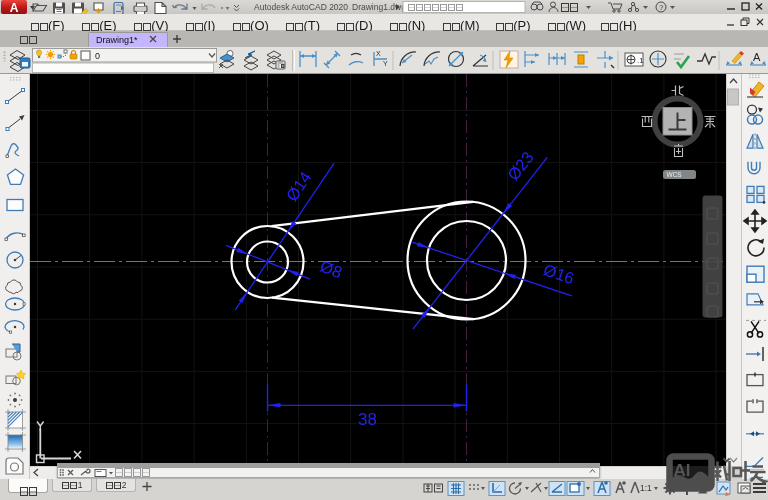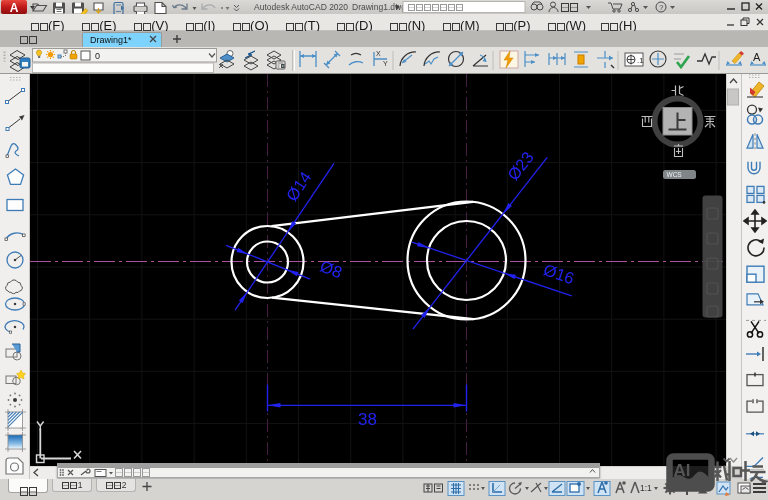--- a/index.html
+++ b/index.html
@@ -119,21 +119,21 @@
 </div>
 <svg class="abs" style="left:725px;top:16px" width="43" height="13">
  <path d="M2 9 h7" stroke="#333" stroke-width="1.3"></path>
  <rect x="16" y="4" width="6" height="5.5" fill="none" stroke="#333"></rect>
       <path d="M18 4 v-2 h6 v5.5 h-2" fill="none" stroke="#333"></path>
  <path d="M32 3 l6 6 m0 -6 l-6 6" stroke="#333" stroke-width="1.2"></path>
 </svg>
 
 <div class="abs" id="tabrow"></div>
 <div class="abs" style="left:0px;top:33px;width:56px;height:14px;text-align:center;font-size:9px;color:#2a2a2a;padding-top:2px"><span class="cj"></span><span class="cj"></span></div>
-<div class="abs" style="left:82px;top:31.5px;width:80px;height:15.5px;background:#7dd3fc;border:1px solid #9c9a97;border-bottom:none;border-radius:2px 2px 0 0;font-size:9px;color:#111;padding:2.5px 0 0 7px">Drawing1*</div>
+<div class="abs" style="left:88px;top:31.5px;width:80px;height:15.5px;background:#c4b5fd;border:1px solid #9c9a97;border-bottom:none;border-radius:2px 2px 0 0;font-size:9px;color:#111;padding:2.5px 0 0 7px">Drawing1*</div>
 <svg class="abs" style="left:148px;top:35px" width="12" height="10">
       <path d="M2 1 l6 6 m0 -6 l-6 6" stroke="#444" stroke-width="1.2"></path>
     </svg>
 <svg class="abs" style="left:172px;top:35px" width="12" height="10">
       <path d="M5 0 v8 M1 4 h8" stroke="#3c3c3c" stroke-width="1.4"></path>
     </svg>
 
 <div class="abs" id="toolrow"></div>
 <svg class="abs" style="left:0;top:47px" width="768" height="27" id="toolsvg">
  <path d="M4.5 4.5 v10" stroke="#b0aeab" stroke-width="2" stroke-dasharray="1.5 1.5"></path>

